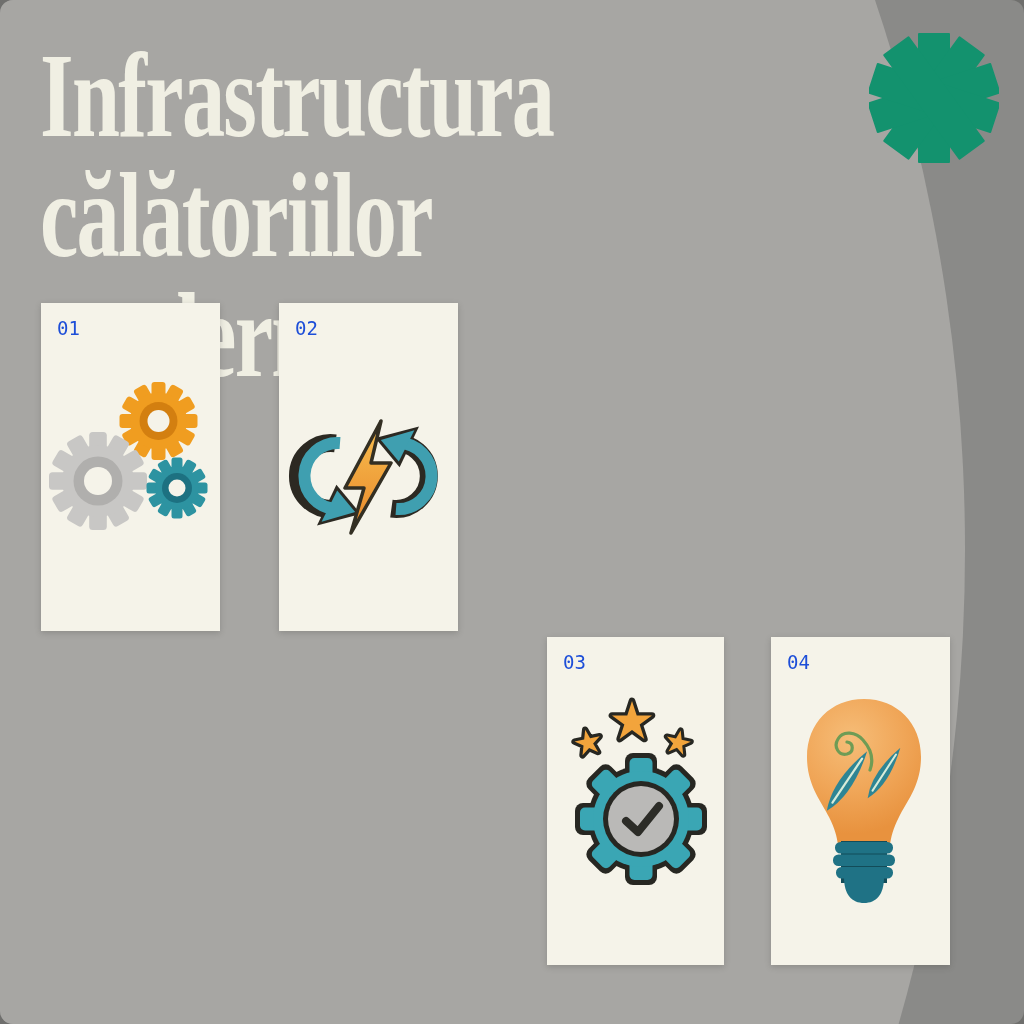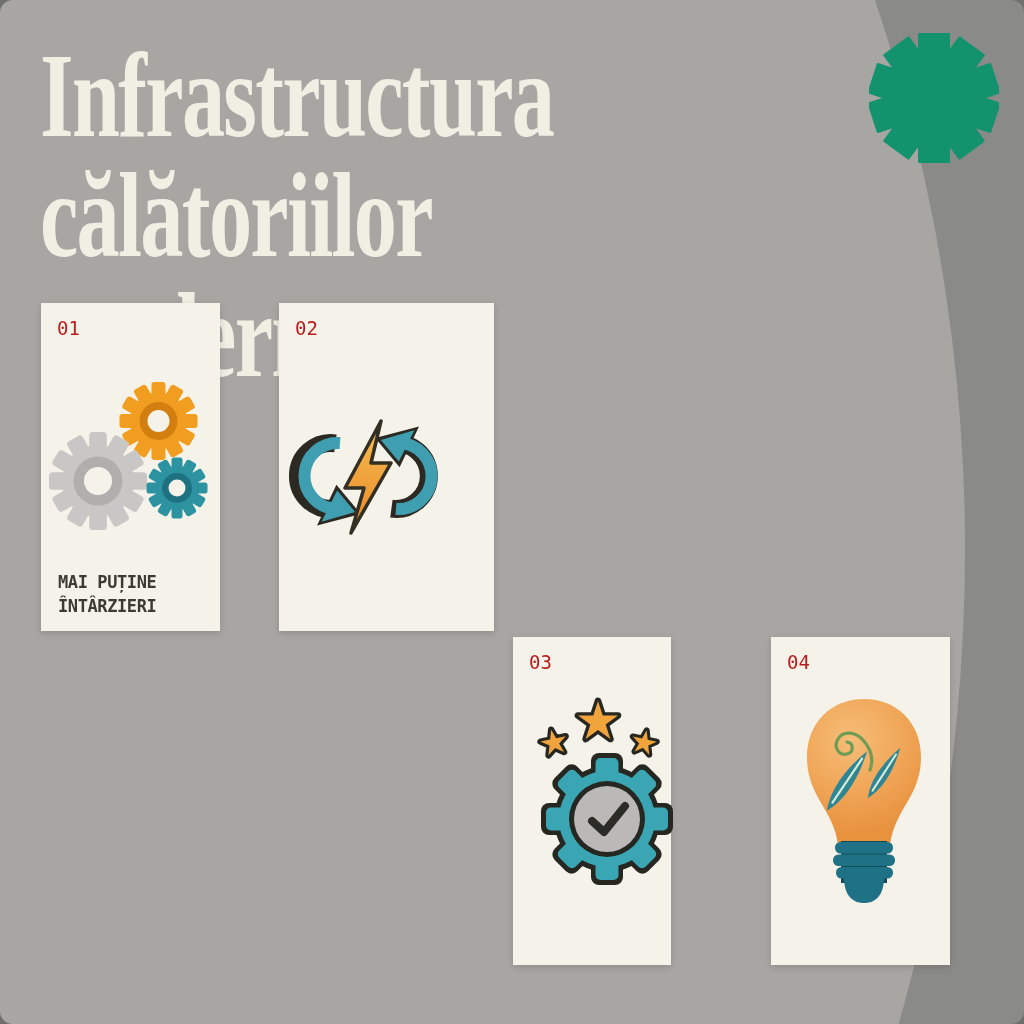--- a/index.html
+++ b/index.html
@@ -8,26 +8,26 @@
   .bg-circle{position:absolute;left:-2485px;top:-1175px;width:3450px;height:3450px;
              border-radius:50%;background:#a7a6a3;}
   .asterisk{position:absolute;left:869px;top:33px;width:130px;height:130px;}
   .title{position:absolute;left:40px;top:36px;margin:0;
          font-family:"Liberation Serif","DejaVu Serif",serif;font-weight:700;
          font-size:120px;line-height:1.0;letter-spacing:-0.02em;color:#f0efe3;
          white-space:pre-line;transform:scaleX(0.72);transform-origin:0 0;}
   .card{position:absolute;width:179px;height:328px;background:#f5f3e9;
         box-shadow:0 2px 6px rgba(50,50,45,0.22);}
   .card-1{left:41px;top:303px;}
-  .card-2{left:279px;top:303px;padding-left:36px;}
-  .card-3{left:513px;top:637px;width:158px;}
+  .card-2{left:279px;top:303px;}
+  .card-3{left:547px;top:637px;width:177px;}
   .card-4{left:771px;top:637px;}
   .card-number{position:absolute;left:16px;top:14px;
         font-family:"DejaVu Sans Mono","Liberation Mono",monospace;
-        font-size:19px;font-weight:400;color:#b91c1c;}
+        font-size:19px;font-weight:400;color:#1d4ed8;}
   .card-label{position:absolute;left:17px;right:3px;bottom:12px;
         font-family:"DejaVu Sans Mono","Liberation Mono",monospace;
         font-size:17px;font-weight:700;line-height:1.45;letter-spacing:-0.4px;
         color:#3c3b33;white-space:pre-line;}
   .card-icon{position:absolute;left:0;}
   .icon-1{top:55px;}
   .icon-2{left:9px;top:93px;}
   .icon-3{top:50px;}
   .icon-4{top:40px;}
 </style>
@@ -101,22 +101,20 @@
         <rect x="130.5" y="99.5" width="11" height="15" rx="2.5" transform="rotate(210 136 130)"></rect>
         <rect x="130.5" y="99.5" width="11" height="15" rx="2.5" transform="rotate(240 136 130)"></rect>
         <rect x="130.5" y="99.5" width="11" height="15" rx="2.5" transform="rotate(270 136 130)"></rect>
         <rect x="130.5" y="99.5" width="11" height="15" rx="2.5" transform="rotate(300 136 130)"></rect>
         <rect x="130.5" y="99.5" width="11" height="15" rx="2.5" transform="rotate(330 136 130)"></rect>
         <circle cx="136" cy="130" r="22"></circle>
         <circle cx="136" cy="130" r="15" fill="#1d7181"></circle>
         <circle cx="136" cy="130" r="8.5" fill="#f5f3e9"></circle>
       </g>
     </svg>
-    <div class="card-label">MAI PUȚINE
-ÎNTÂRZIERI</div>
   </section>
 
   <section class="card card-2">
     <div class="card-number">02</div>
     <svg class="card-icon icon-2" width="160" height="160" viewBox="0 0 160 160">
       <defs>
         <linearGradient id="boltg" x1="0" y1="25" x2="0" y2="137" gradientUnits="userSpaceOnUse">
           <stop offset="0" stop-color="#f8c050"></stop>
             <stop offset="1" stop-color="#e8872a"></stop>
         </linearGradient>

